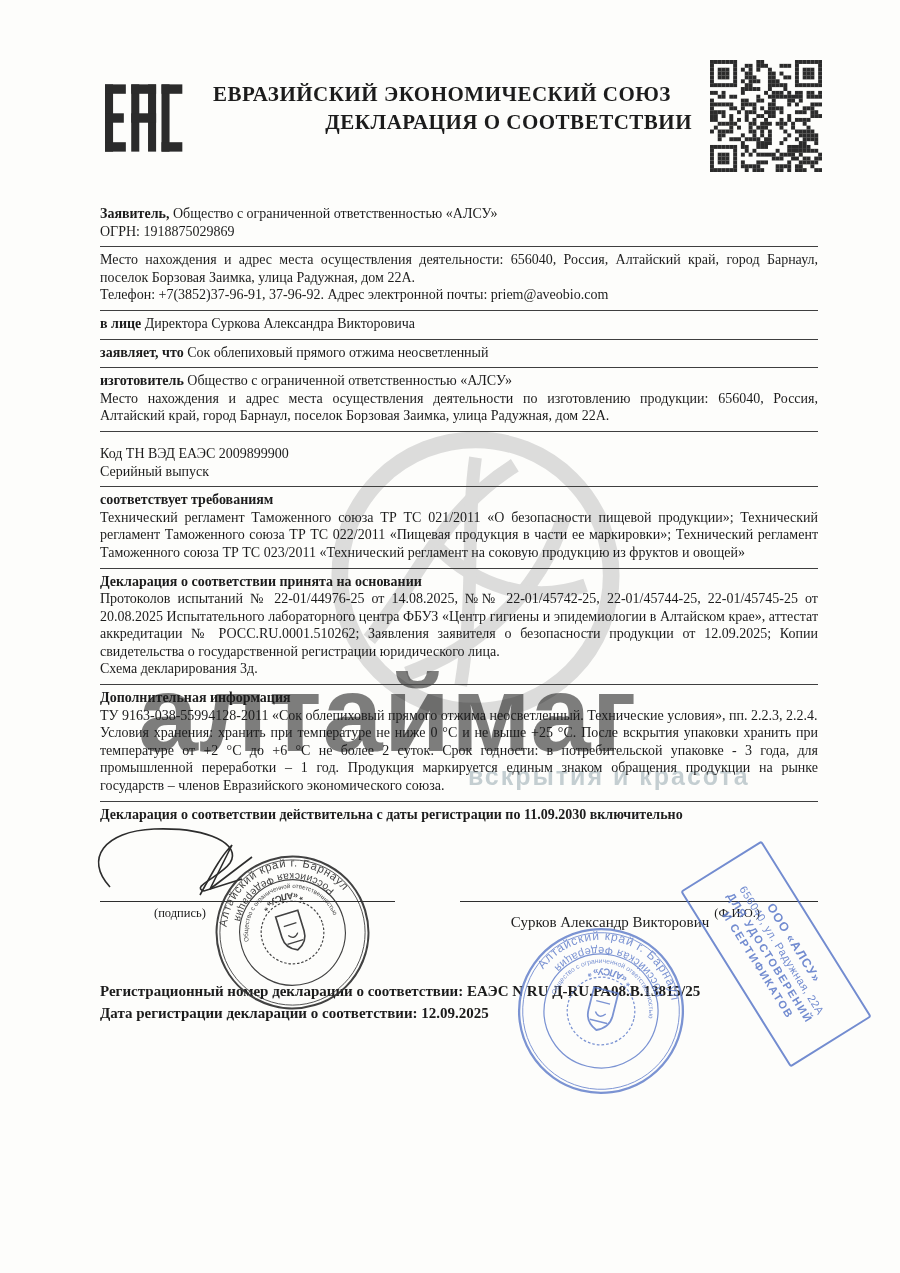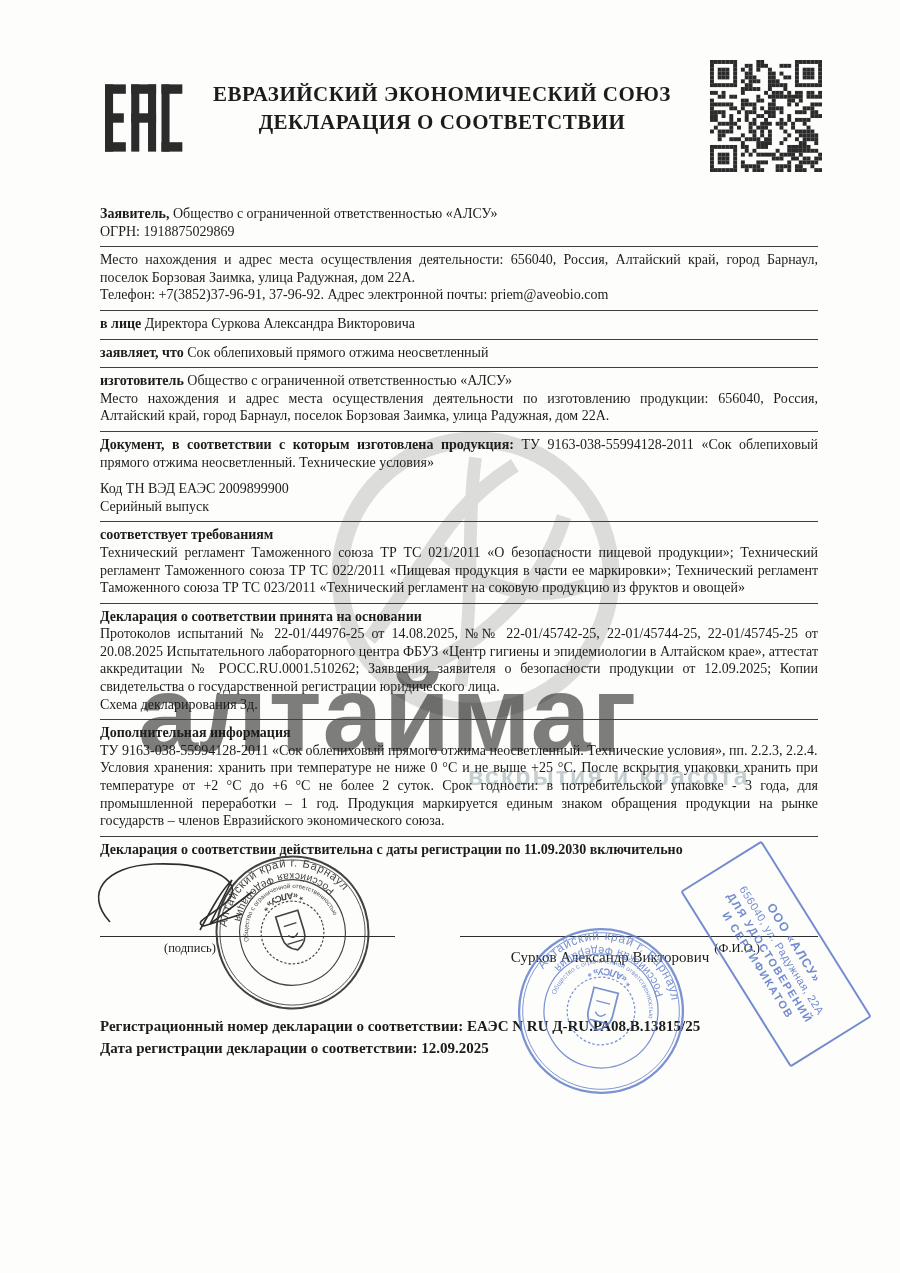--- a/index.html
+++ b/index.html
@@ -6,21 +6,21 @@
   .page{
     position:relative;width:900px;height:1273px;margin:0 auto;
     background:#fdfdfb;overflow:hidden;
     font-family:"Liberation Serif", serif;color:#1c1c1c;
   }
   
   .header{position:relative;height:205px;z-index:2;}
   .eac-logo{position:absolute;left:105px;top:82px;width:78px;height:72px;}
   .titles{position:absolute;left:192px;top:82px;width:500px;text-align:center;}
   .title-line1{font-size:21px;font-weight:bold;letter-spacing:.5px;white-space:nowrap;}
-  .title-line2{font-size:21px;font-weight:bold;letter-spacing:.5px;margin-top:3px;white-space:nowrap;}
+  .title-line2{font-size:21px;font-weight:bold;letter-spacing:.5px;margin-top:3px;white-space:nowrap;text-align:right;}
   .qr{position:absolute;left:710px;top:60px;width:112px;height:112px;}
   
   .wm{position:absolute;z-index:0;pointer-events:none;}
   .wm-circle{left:328px;top:428px;width:295px;height:295px;opacity:.55;}
   .wm-brand{
     left:138px;top:660px;width:660px;
     font-family:"Liberation Sans",sans-serif;font-weight:bold;
     font-size:108px;line-height:1;color:#000000;opacity:.5;letter-spacing:1px;
   }
   .wm-tagline{
@@ -33,21 +33,21 @@
     font-size:14px;line-height:17.6px;}
   .section{border-top:1.5px solid #3f3f3f;padding:4px 0 6px;}
   .section.first{border-top:none;padding-top:0;}
   .lbl{font-weight:bold;}
   .just{text-align:justify;}
   .gap-top{margin-top:9px;}
   .validity{font-weight:bold;}
   
   .sign-area{position:relative;height:138px;}
   .sig-line-left{position:absolute;left:0px;top:72px;width:295px;border-top:1.2px solid #2e2e2e;}
-  .sig-caption{position:absolute;left:64px;top:76px;font-size:12.5px;}
+  .sig-caption{position:absolute;left:54px;top:76px;font-size:12.5px;}
   .sig-line-right{position:absolute;left:360px;top:72px;width:358px;border-top:1.2px solid #2e2e2e;}
   .fio-name{position:absolute;left:360px;top:50px;width:300px;text-align:center;font-size:15px;margin-top:35px;}
   .fio-caption{position:absolute;left:360px;top:76px;width:300px;text-align:right;font-size:12.5px;}
   .signature-svg{position:absolute;left:-8px;top:-12px;width:250px;height:95px;}
   
   .stamp{position:absolute;z-index:3;pointer-events:none;}
   .stamp-black{left:210px;top:850px;width:165px;height:165px;transform:rotate(-17deg);opacity:.92;}
   .stamp-blue-round{left:512px;top:922px;width:178px;height:178px;transform:rotate(14deg);opacity:.8;}
   .stamp-blue-rect{
     left:672px;top:906px;width:204px;height:92px;
@@ -538,21 +538,20 @@
     <div class="section">
       <span class="lbl">заявляет, что</span><span>  Сок облепиховый прямого отжима неосветленный</span>
     </div>
 
     <div class="section">
       <div><span class="lbl">изготовитель</span><span> Общество с ограниченной ответственностью «АЛСУ»</span></div>
       <div class="just">Место нахождения и адрес места осуществления деятельности по изготовлению продукции: 656040, Россия, Алтайский край, город Барнаул, поселок Борзовая Заимка, улица Радужная, дом 22А.</div>
     </div>
 
     <div class="section">
-      <div class="just"><span class="lbl">Документ, в соответствии с которым изготовлена продукция:</span><span> ТУ 9163-038-55994128-2011 «Сок облепиховый прямого отжима неосветленный. Технические условия»</span></div>
       <div class="gap-top">Код ТН ВЭД ЕАЭС 2009899900</div>
       <div>Серийный выпуск</div>
     </div>
 
     <div class="section">
       <div class="lbl">соответствует требованиям</div>
       <div class="just">Технический регламент Таможенного союза ТР ТС 021/2011 «О безопасности пищевой продукции»; Технический регламент Таможенного союза ТР ТС 022/2011 «Пищевая продукция в части ее маркировки»; Технический регламент Таможенного союза ТР ТС 023/2011 «Технический регламент на соковую продукцию из фруктов и овощей»</div>
     </div>
 
     <div class="section">

